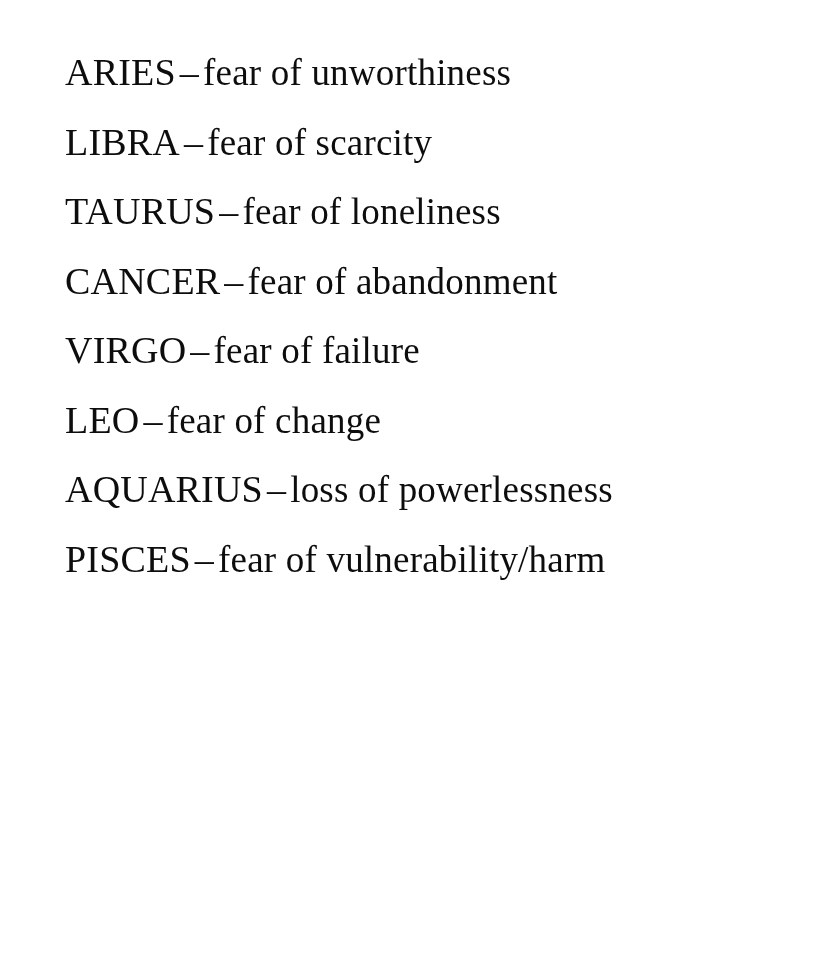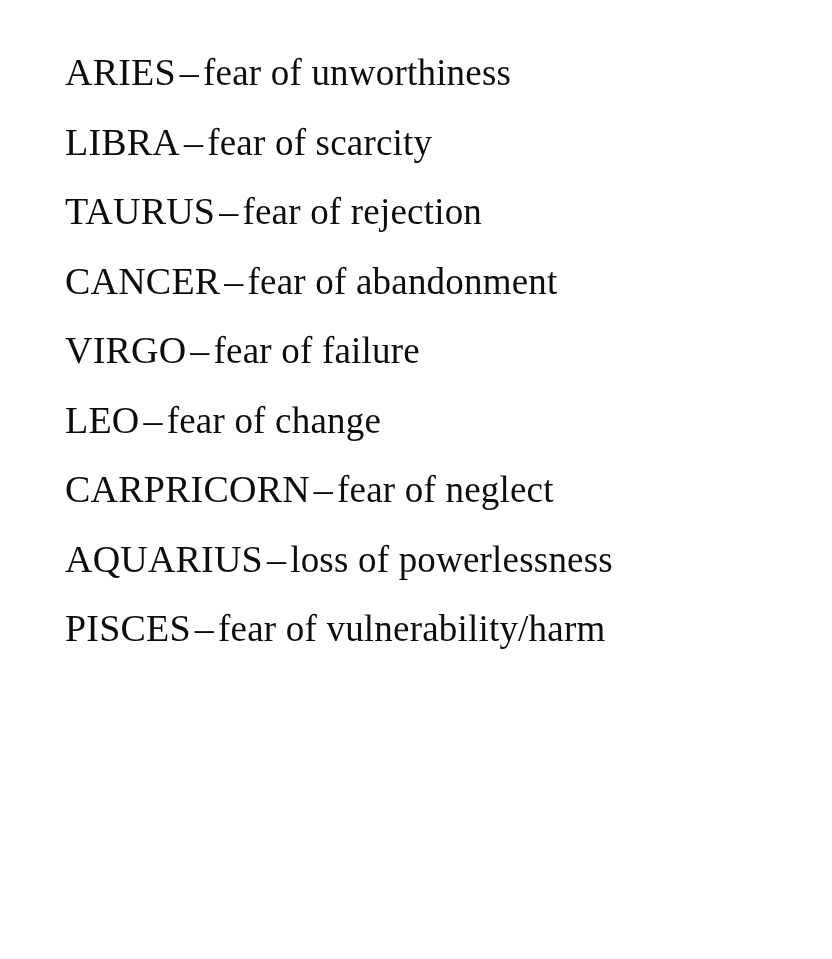--- a/index.html
+++ b/index.html
@@ -50,34 +50,31 @@
 
 <div class="sheet">
   <ul class="zodiac-list">
     <li class="zodiac-line">
       <span class="sign-name">ARIES</span><span class="dash">–</span><span class="fear-text">fear of unworthiness</span>
     </li>
     <li class="zodiac-line">
       <span class="sign-name">LIBRA</span><span class="dash">–</span><span class="fear-text">fear of scarcity</span>
     </li>
     <li class="zodiac-line">
-      <span class="sign-name">TAURUS</span><span class="dash">–</span><span class="fear-text">fear of rejection</span>
+      <span class="sign-name">TAURUS</span><span class="dash">–</span><span class="fear-text">fear of loneliness</span>
     </li>
     <li class="zodiac-line">
       <span class="sign-name">CANCER</span><span class="dash">–</span><span class="fear-text">fear of abandonment</span>
     </li>
     <li class="zodiac-line">
       <span class="sign-name">VIRGO</span><span class="dash">–</span><span class="fear-text">fear of failure</span>
     </li>
     <li class="zodiac-line">
       <span class="sign-name">LEO</span><span class="dash">–</span><span class="fear-text">fear of change</span>
     </li>
     <li class="zodiac-line">
-      <span class="sign-name">CARPRICORN</span><span class="dash">–</span><span class="fear-text">fear of neglect</span>
-    </li>
-    <li class="zodiac-line">
       <span class="sign-name">AQUARIUS</span><span class="dash">–</span><span class="fear-text">loss of powerlessness</span>
     </li>
     <li class="zodiac-line">
       <span class="sign-name">PISCES</span><span class="dash">–</span><span class="fear-text">fear of vulnerability/harm</span>
     </li>
   </ul>
 </div>
 
 </body></html>

